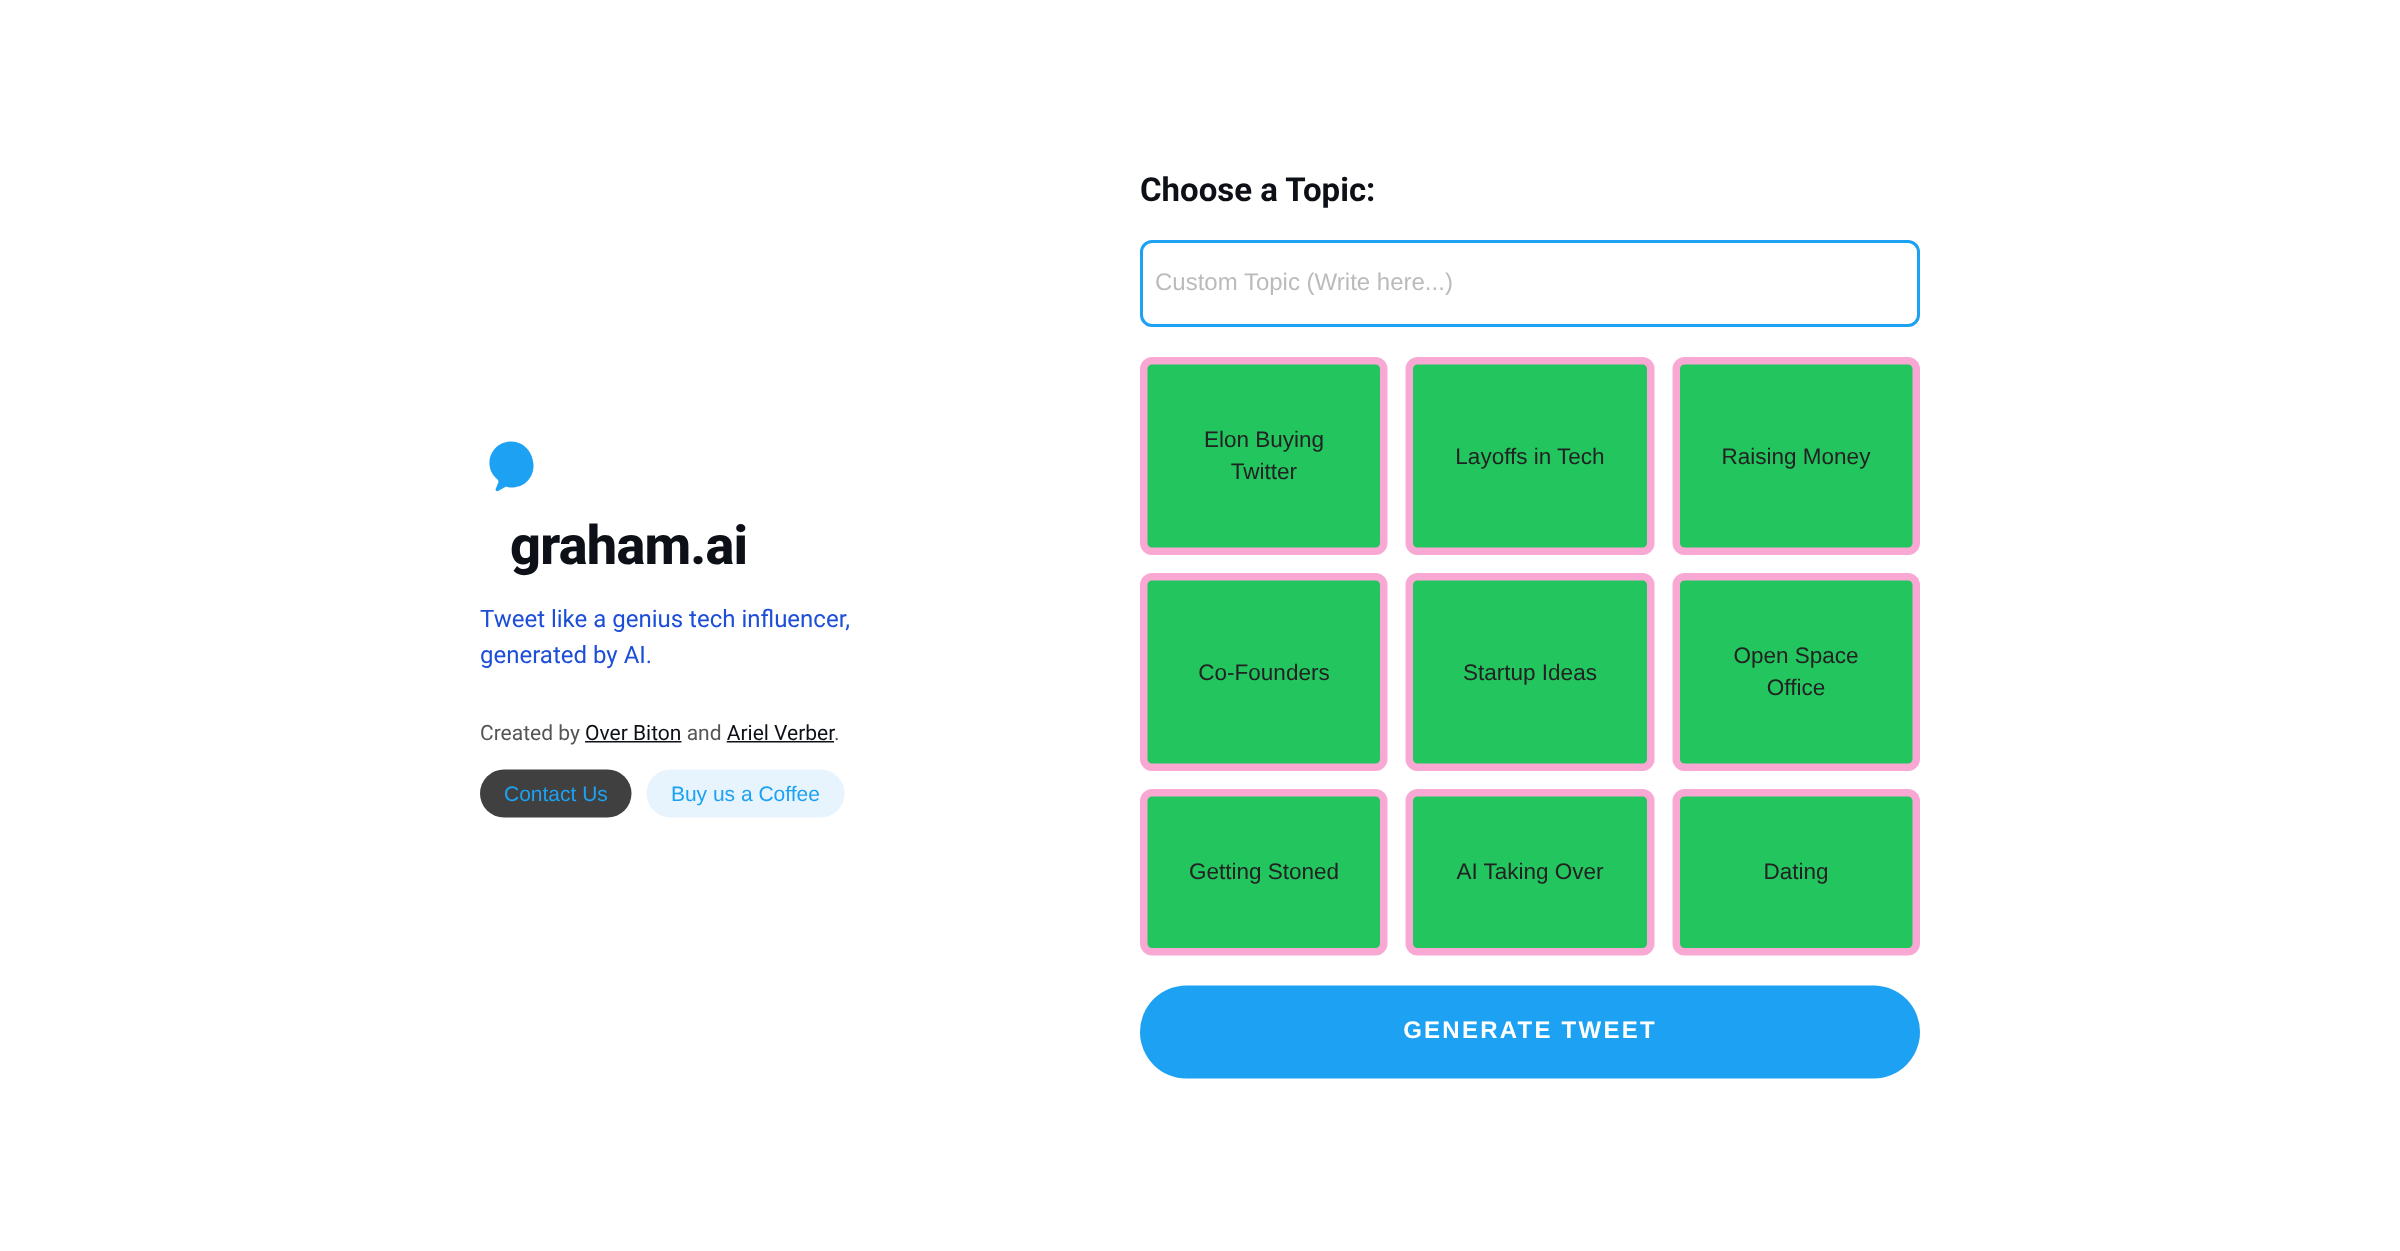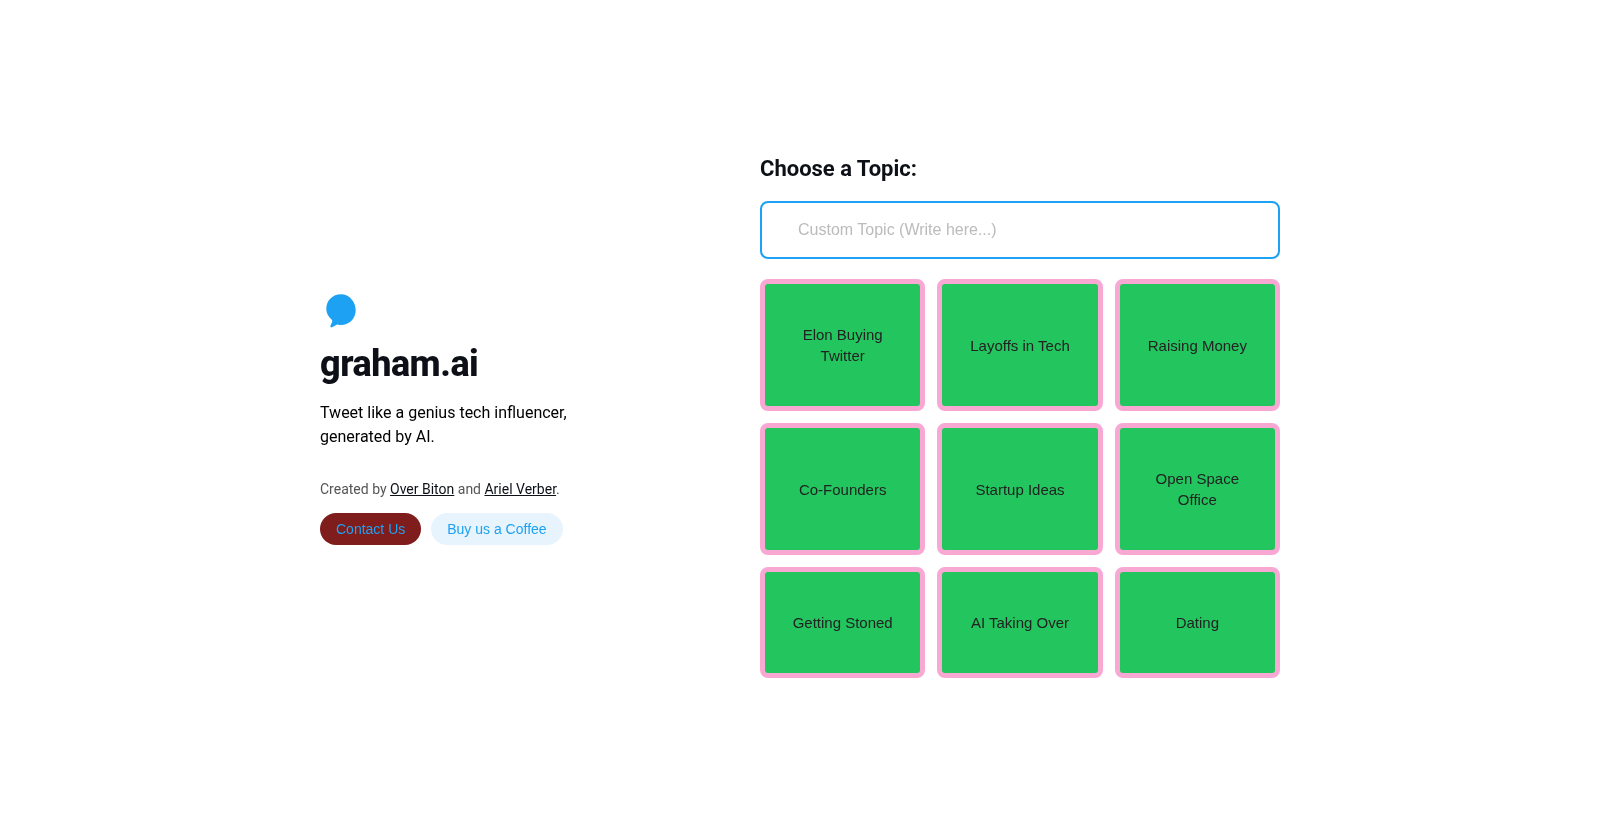--- a/index.html
+++ b/index.html
@@ -40,25 +40,26 @@
       margin-bottom: 12px;
       color: #1da1f2;
     }
 
     .app-title {
       font-size: 36px;
       font-weight: 800;
       color: #0d1117;
       margin-bottom: 16px;
       letter-spacing: -0.5px;
+      margin-left: 20px;
     }
 
     .app-description {
       font-size: 16px;
-      color: #000000;
+      color: #1d4ed8;
       line-height: 1.5;
       margin-bottom: 32px;
     }
 
     .created-by {
       font-size: 14px;
       color: #555;
       margin-bottom: 16px;
     }
 
@@ -66,21 +67,21 @@
       color: #0d1117;
       text-decoration: underline;
     }
 
     .action-buttons {
       display: flex;
       gap: 10px;
     }
 
     .btn-contact {
-      background-color: #7f1d1d;
+      background-color: #404040;
       color: #1da1f2;
       border: none;
       border-radius: 20px;
       padding: 8px 16px;
       font-size: 14px;
       cursor: pointer;
       font-weight: 500;
     }
 
     .btn-coffee {
@@ -102,21 +103,21 @@
     }
 
     .section-title {
       font-size: 22px;
       font-weight: 700;
       color: #0d1117;
     }
 
     .custom-topic-input {
       width: 100%;
-      padding: 18px 36px;
+      padding: 18px 8px;
       font-size: 16px;
       border: 2px solid #1da1f2;
       border-radius: 8px;
       outline: none;
       color: #999;
       background: #fff;
     }
 
     .custom-topic-input::placeholder {
       color: #bbb;
@@ -199,16 +200,17 @@
       <button class="topic-btn">Layoffs in Tech</button>
       <button class="topic-btn">Raising Money</button>
       <button class="topic-btn">Co-Founders</button>
       <button class="topic-btn">Startup Ideas</button>
       <button class="topic-btn">Open Space Office</button>
       <button class="topic-btn">Getting Stoned</button>
       <button class="topic-btn">AI Taking Over</button>
       <button class="topic-btn">Dating</button>
     </div>
 
+    <button class="generate-btn">GENERATE TWEET</button>
 
   </div>
 
 </div>
 
 </body></html>

